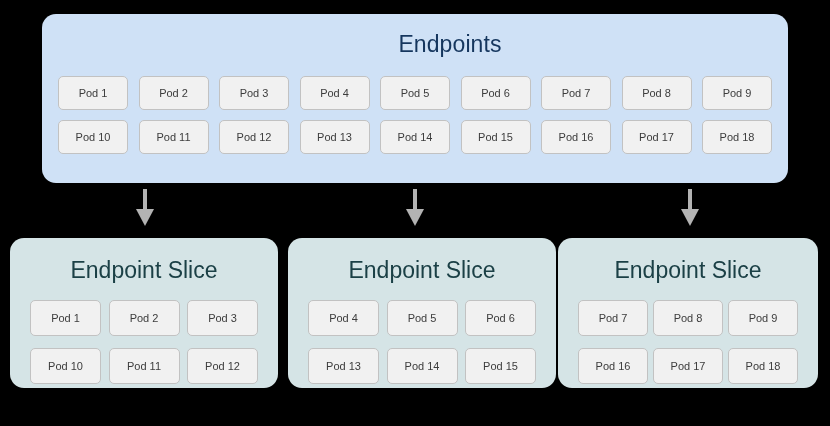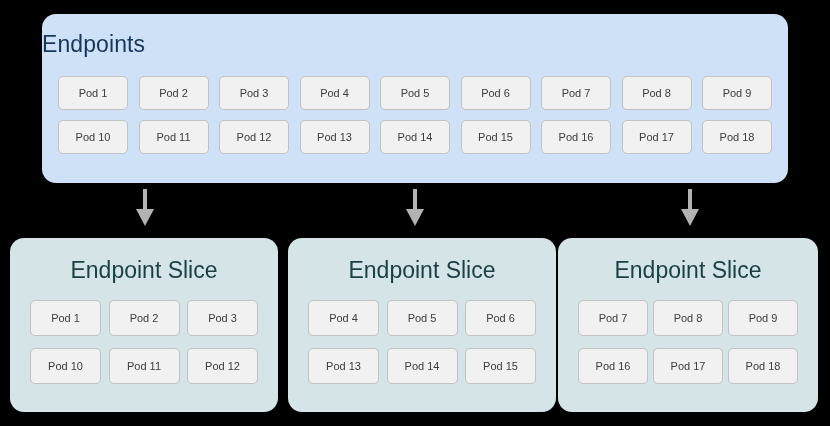--- a/index.html
+++ b/index.html
@@ -34,24 +34,26 @@
     background: #cfe1f6;
     border-radius: 14px;
     box-sizing: border-box;
   }
 
   .endpoints-title {
     position: absolute;
     left: 0;
     top: 16px;
     width: 100%;
+    text-align: center;
     font-size: 23px;
     color: #15365e;
     letter-spacing: 0.1px;
     line-height: 28px;
+    padding-left: 35px;
   }
 
   .endpoints-rows {
     position: absolute;
     left: 16px;
     top: 62px;
     width: 714px;
   }
 
   .ep-row {
@@ -104,21 +106,21 @@
   }
   .arrow-1 { left: 134px; }
   .arrow-2 { left: 404px; }
   .arrow-3 { left: 679px; }
 
   
   .slice-box {
     position: absolute;
     top: 238px;
     width: 268px;
-    height: 174px;
+    height: 150px;
     background: #d5e4e6;
     border-radius: 14px;
     box-sizing: border-box;
   }
   .slice-1 { left: 10px; }
   .slice-2 { left: 288px; }
   .slice-3 { left: 558px; width: 260px; }
 
   .slice-title {
     position: absolute;

